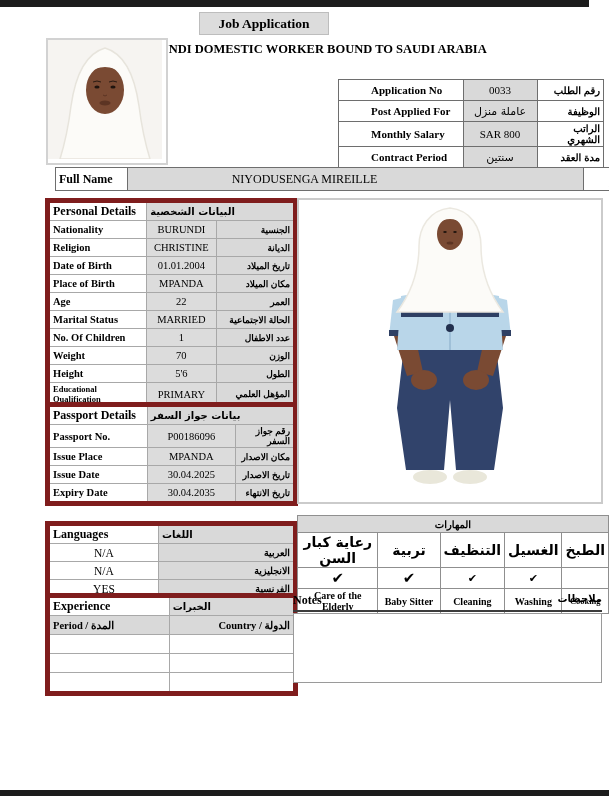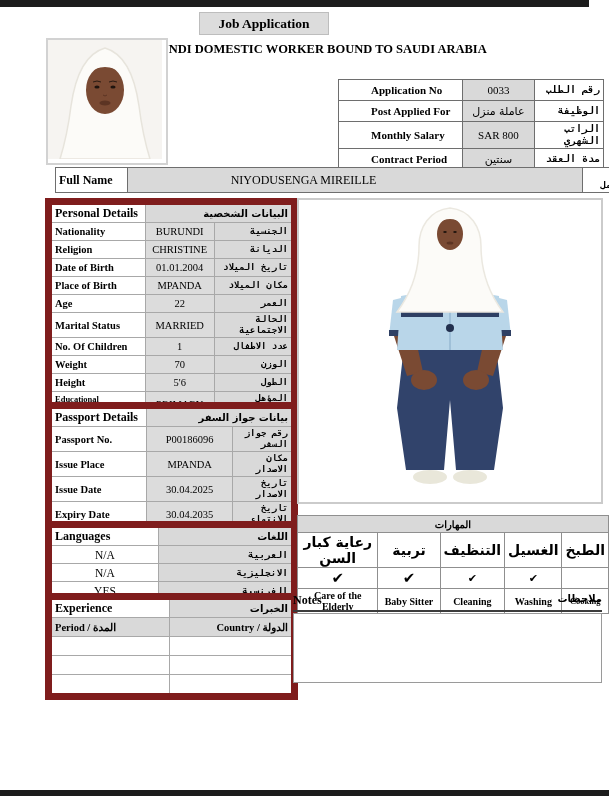--- a/index.html
+++ b/index.html
@@ -13,41 +13,41 @@
     font-weight:bold;font-size:13.5px;}
   .main-heading{left:20px;top:42px;width:580px;text-align:center;font-weight:bold;font-size:12.5px;}
   
   .portrait{left:46px;top:38px;width:118px;height:123px;border:2px solid #d2d2d2;background:#fff;}
   .photo-frame{left:297px;top:198px;width:302px;height:302px;border:2px solid #cbcbcb;background:#fff;}
   
   table{border-collapse:collapse;}
   td{padding:1px 3px;vertical-align:middle;}
   .lbl{font-weight:bold;font-size:10.5px;text-align:left;background:#fff;}
   .val{font-size:10.5px;text-align:center;background:#dcdcdc;}
-  .ar{font-family:Liberation Mono, monospace;font-weight:bold;font-size:9px;
+  .ar{font-family:Liberation Sans, sans-serif;font-weight:bold;font-size:9px;
       text-align:right;direction:rtl;}
   .arval{font-family:"DejaVu Sans",sans-serif;font-size:9px;}
   .hdr-en{font-weight:bold;font-size:12px;background:#fff;}
   .hdr-ar{font-family:"DejaVu Sans",sans-serif;font-weight:bold;font-size:10px;
-      text-align:right;direction:rtl;background:#d9d9d9;}
+      text-align:left;direction:rtl;background:#d9d9d9;}
   .thick-bottom td{border-bottom:2px solid #3c3c3c;}
   
   .app-table{left:338px;top:79px;width:266px;border:1px solid #555;}
   .app-table td{border:1px solid #6e6e6e;height:18px;}
   .app-table .lbl{font-size:11px;width:103px;padding-left:32px;}
   .app-table .val{width:84px;background:#d9d9d9;font-size:11px;}
   .app-table .ar{width:71px;background:#fff;font-size:10px;}
   
   .fullname{left:55px;top:167px;width:582px;border:1px solid #555;}
   .fullname td{border:1px solid #6e6e6e;height:19px;}
   .fn-lbl{font-weight:bold;font-size:12px;width:75px;background:#fff;}
   .fn-val{font-size:12px;text-align:center;background:#d9d9d9;width:424px;padding-right:105px;margin-left:7px;}
   .fn-ar{width:52px;background:#fff;}
   
-  .left-table{left:45px;width:253px;border:7px solid #7f1d1d;}
+  .left-table{left:45px;width:253px;border:5px solid #7f1d1d;}
   .left-table td{border:1px solid #a8a8a8;height:15px;}
   .pd{top:198px;} .pp{top:402px;} .lang{top:521px;} .exp{top:593px;}
   .pd .lbl{width:98px;} .pd .val{width:64px;} .pd .ar{width:77px;background:#d9d9d9;}
   .pd tr:last-child .lbl{font-size:8.5px;}
   .pp .lbl{width:98px;} .pp .val{width:86px;} .pp .ar{width:55px;background:#d9d9d9;}
   .lang .val{width:107px;background:#fff;font-size:11.5px;}
   .lang .ar{width:138px;background:#d9d9d9;font-size:9.5px;}
   .exp-sub td{background:#d9d9d9;font-weight:bold;font-size:10.5px;height:16px;}
   .exp-sub .c1{width:119px;text-align:left;}
   .exp-sub .c2{width:126px;text-align:right;}

